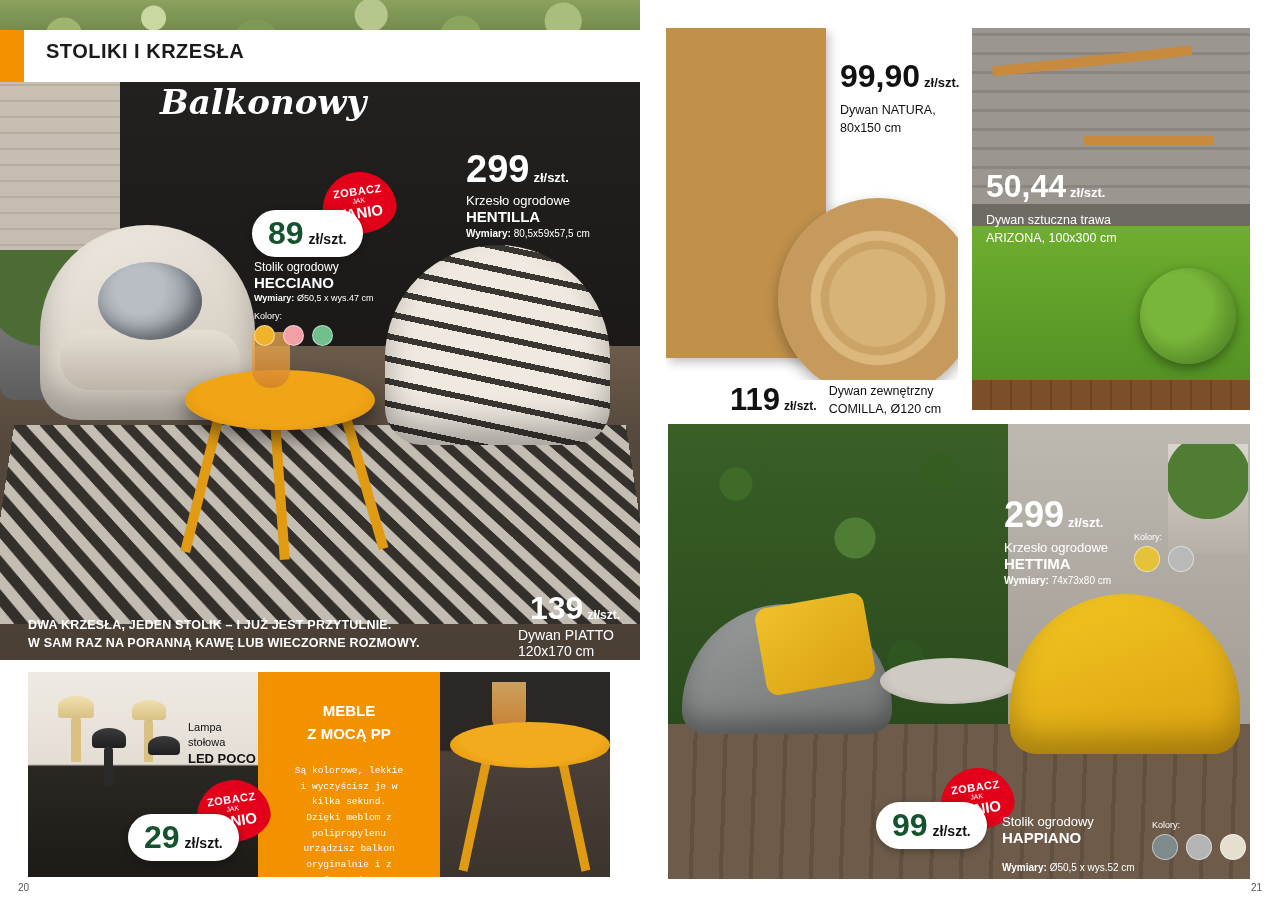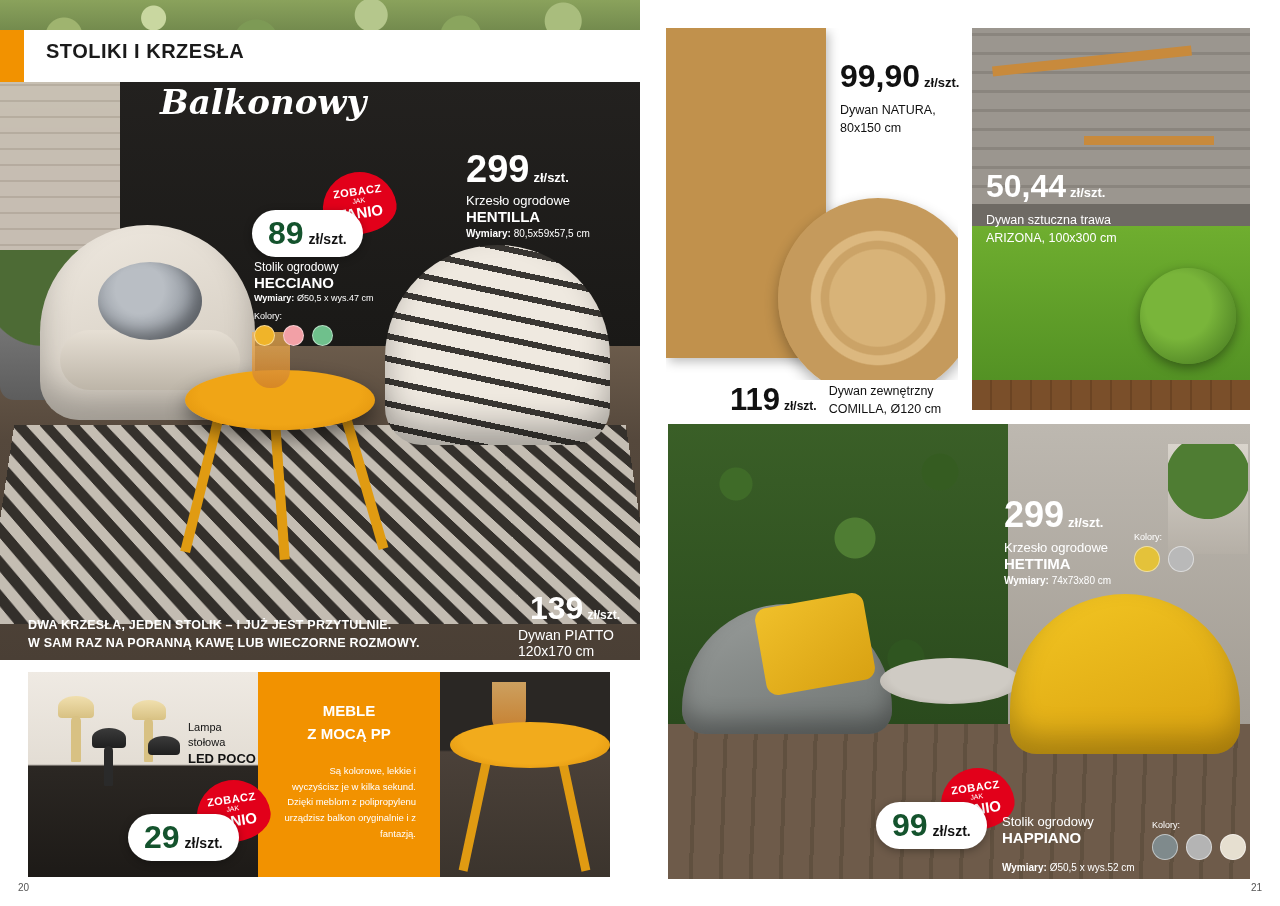--- a/index.html
+++ b/index.html
@@ -173,21 +173,21 @@
   .lamp { position:absolute; border-radius:14px 14px 3px 3px; }
   .lamp-shade { position:absolute; border-radius:50% 50% 4px 4px; }
   .strip-photo1-cap {
     position:absolute; left:160px; top:48px; color:#111; font-size:11px; line-height:1.35;
   }
   .strip-photo1-cap b { font-size:13px; }
   .strip-orange {
     width:182px; height:205px; background:#f29200; color:#fff; padding:28px 20px 10px; position:relative;
   }
   .strip-orange h3 { margin:0; font-size:15px; line-height:1.5; text-align:center; font-weight:bold; }
-  .strip-orange p { margin:18px 4px 0; font-size:9.5px; line-height:1.65; text-align:right; }
+  .strip-orange p { margin:18px 16px 0; font-size:9.5px; line-height:1.65; text-align:center;font-family:Liberation Mono, monospace; }
   .strip-photo2 {
     width:170px; height:205px; position:relative; overflow:hidden;
     background:linear-gradient(180deg,#2a2724 0 38%, #4b4139 39%, #3b342d 100%);
   }
   .strip-photo2-table {
     position:absolute; left:10px; top:50px; width:160px; height:46px; border-radius:50%;
     background:radial-gradient(ellipse at 50% 35%, #f2ab1c 0 60%, #d98c08 100%);
   }
   .strip-photo2-leg { position:absolute; width:9px; height:110px; background:#e09b12; }
   .strip-photo2-vase {

